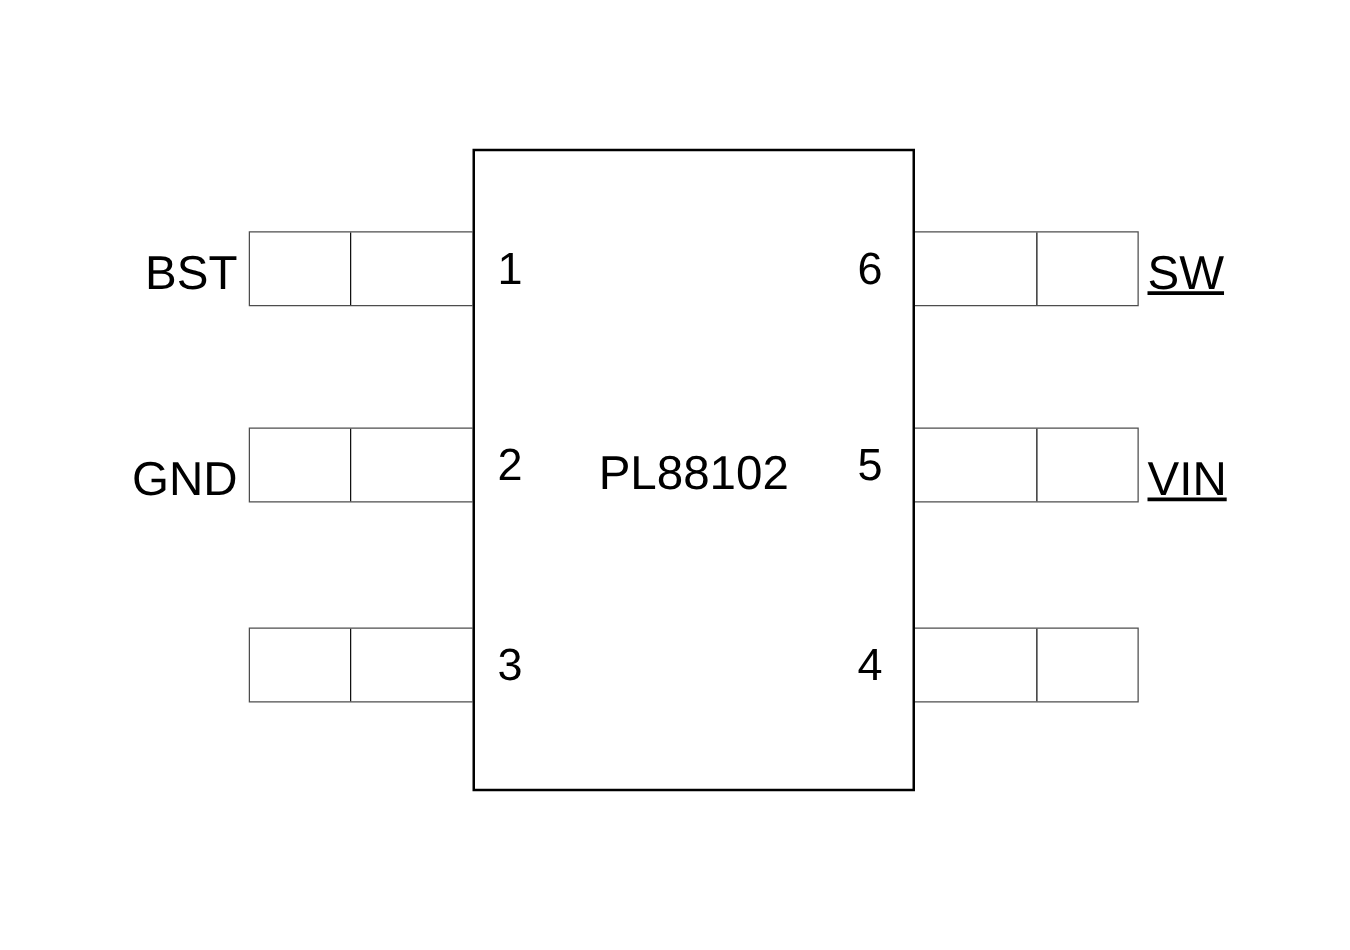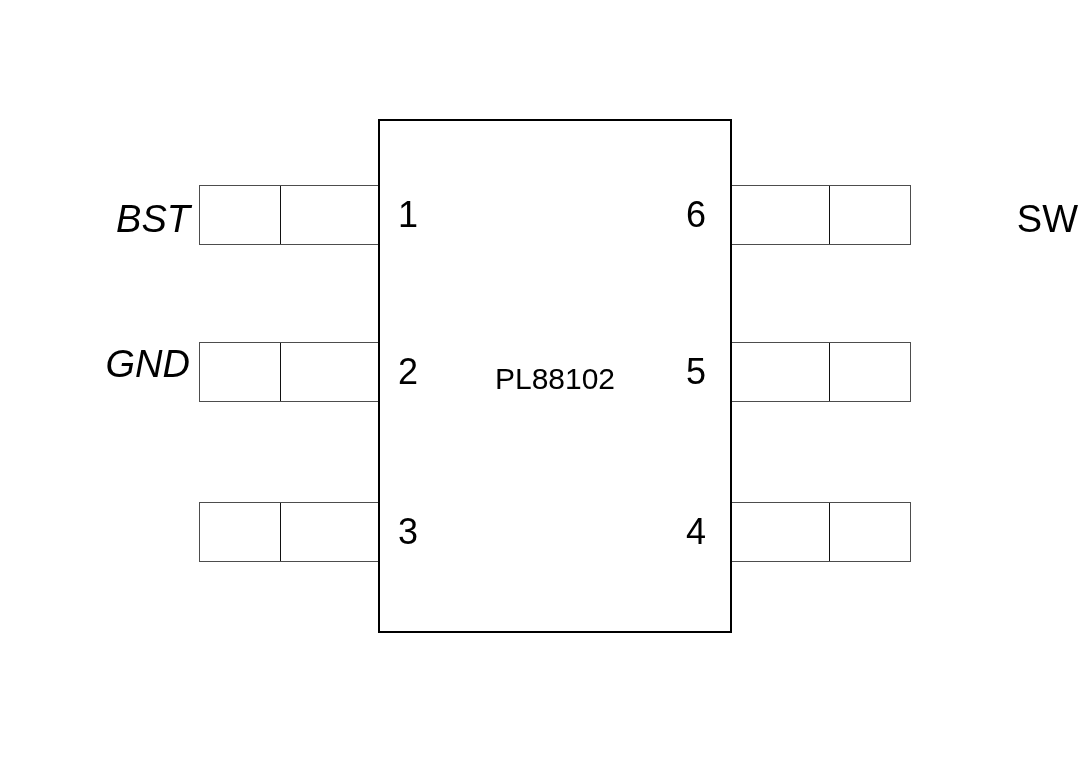--- a/index.html
+++ b/index.html
@@ -46,21 +46,21 @@
   .row3-in { top: 381px; }
   
   .part-number {
     position: absolute;
     top: 228px;
     left: 0;
     width: 100%;
     height: 60px;
     line-height: 60px;
     text-align: center;
-    font-size: 30px;
+    font-size: 38px;
     color: #000000;
     white-space: nowrap;
   }
   
   .pad {
     position: absolute;
     width: 180px;
     height: 60px;
     border: 1px solid #4d4d4d;
     box-sizing: border-box;
@@ -84,24 +84,24 @@
   
   .pin-label {
     position: absolute;
     width: 160px;
     height: 60px;
     line-height: 60px;
     font-size: 38px;
     color: #000000;
     white-space: nowrap;
   }
-  .pin-label.side-left  { left: 30px;  text-align: right; font-style: italic; }
-  .pin-label.side-right { left: 918px; text-align: right; }
+  .pin-label.side-left  { left: 30px;  text-align: right; }
+  .pin-label.side-right { left: 918px; text-align: left; text-decoration: underline; }
   .lrow1 { top: 189px; }
-  .lrow2 { top: 334px; }
+  .lrow2 { top: 354px; }
   .lrow3 { top: 506px; }
 </style>
 </head>
 <body>
 
 <div class="canvas">
 
   <div class="pin-label side-left lrow1">BST</div>
   <div class="pin-label side-left lrow2">GND</div>
 
@@ -129,14 +129,15 @@
     <div class="pad-divider"></div>
   </div>
   <div class="pad side-right row2">
     <div class="pad-divider"></div>
   </div>
   <div class="pad side-right row3">
     <div class="pad-divider"></div>
   </div>
 
   <div class="pin-label side-right lrow1">SW</div>
+  <div class="pin-label side-right lrow2">VIN</div>
 
 </div>
 
 </body></html>

